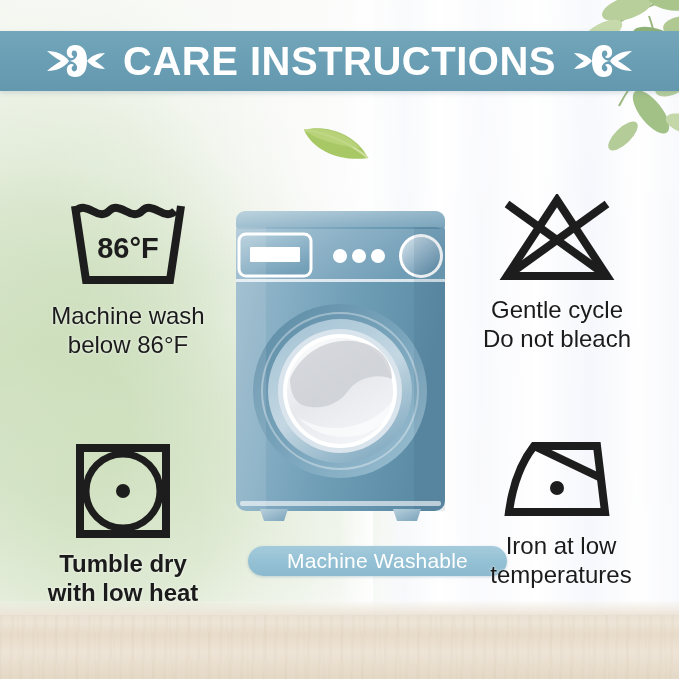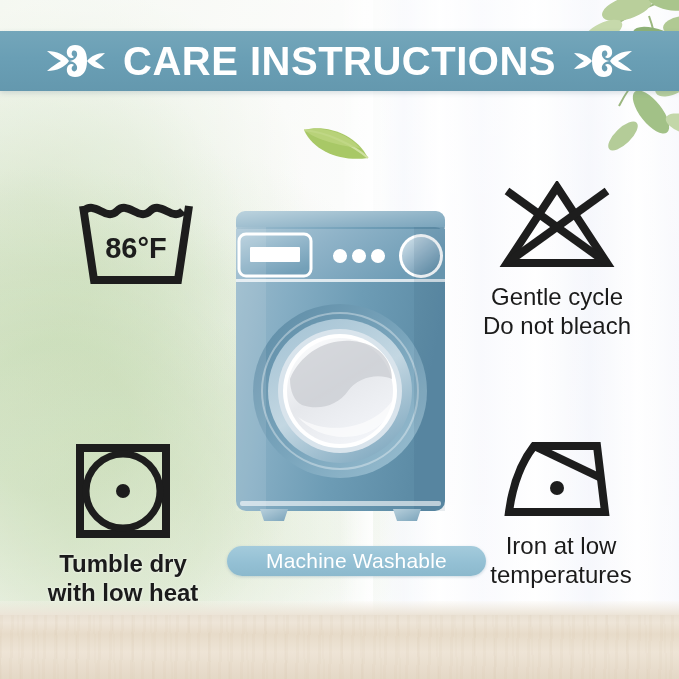--- a/index.html
+++ b/index.html
@@ -57,28 +57,28 @@
   
   .foliage{position:absolute;top:-14px;right:-10px;width:190px;height:200px;}
   .leaf-float{position:absolute;left:300px;top:118px;width:72px;height:48px;}
 
   
   .block{position:absolute;text-align:center;}
   .block .glyph{display:flex;justify-content:center;align-items:flex-end;}
   .block .caption{color:#1b1b1b;font-size:24px;line-height:1.22;margin-top:9px;
     text-shadow:0 0 3px rgba(255,255,255,.85);white-space:pre-line;}
 
-  #b-wash{left:16px;top:196px;width:240px;}
-  #b-bleach{left:436px;top:181px;width:242px;}
+  #b-wash{left:8px;top:196px;width:240px;}
+  #b-bleach{left:436px;top:194px;width:242px;}
   #b-dry{left:10px;top:442px;width:226px;font-weight:bold;}
   #b-iron{left:444px;top:438px;width:234px;}
 
   
   .machine{position:absolute;left:228px;top:209px;width:225px;height:320px;}
-  .badge{position:absolute;left:227px;top:546px;width:259px;height:30px;
+  .badge{position:absolute;left:248px;top:546px;width:259px;height:30px;
     border-radius:16px;background:linear-gradient(180deg,#a4cbdc 0%,#94c0d4 55%,#8bb9cd 100%);
     display:flex;align-items:center;justify-content:center;
     box-shadow:0 1px 3px rgba(110,150,170,.35);}
   .badge span{color:#ffffff;font-size:21px;letter-spacing:.2px;}
 </style>
 </head>
 <body>
 
 <div id="stage">
 
@@ -227,20 +227,22 @@
   </div>
 
   <div class="block" id="b-wash">
     <div class="glyph">
       <svg width="126" height="96" viewBox="0 0 126 96">
         <path d="M10 10 L21 84 H105 L116 10" fill="none" stroke="#1d1d1d" stroke-width="8" stroke-linejoin="miter"></path>
         <path d="M11 15 C22 4 33 26 44 15 C55 4 66 26 77 15 C88 4 99 26 110 15" fill="none" stroke="#1d1d1d" stroke-width="8" stroke-linecap="butt"></path>
         <text x="63" y="62" text-anchor="middle" font-family="Liberation Sans, sans-serif" font-size="29" font-weight="bold" fill="#1d1d1d">86°F</text>
       </svg>
     </div>
+    <div class="caption">Machine wash
+below 86°F</div>
   </div>
 
   <div class="block" id="b-bleach">
     <div class="glyph">
       <svg width="120" height="92" viewBox="0 0 120 92">
         <path d="M60 6 L110 82 H10 Z" fill="none" stroke="#1d1d1d" stroke-width="8" stroke-linejoin="miter"></path>
         <path d="M10 10 L110 82" stroke="#1d1d1d" stroke-width="8" stroke-linecap="butt"></path>
         <path d="M110 10 L10 82" stroke="#1d1d1d" stroke-width="8" stroke-linecap="butt"></path>
       </svg>
     </div>

